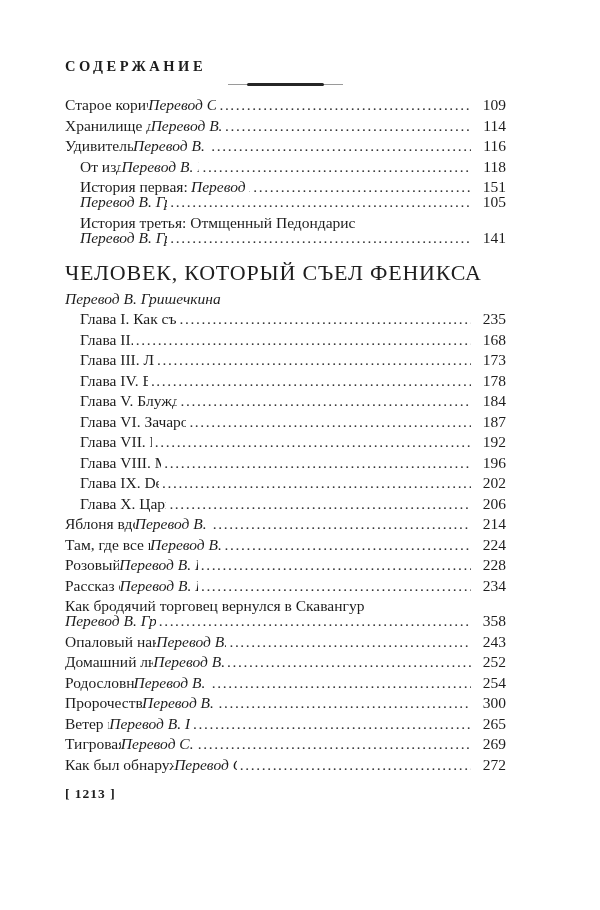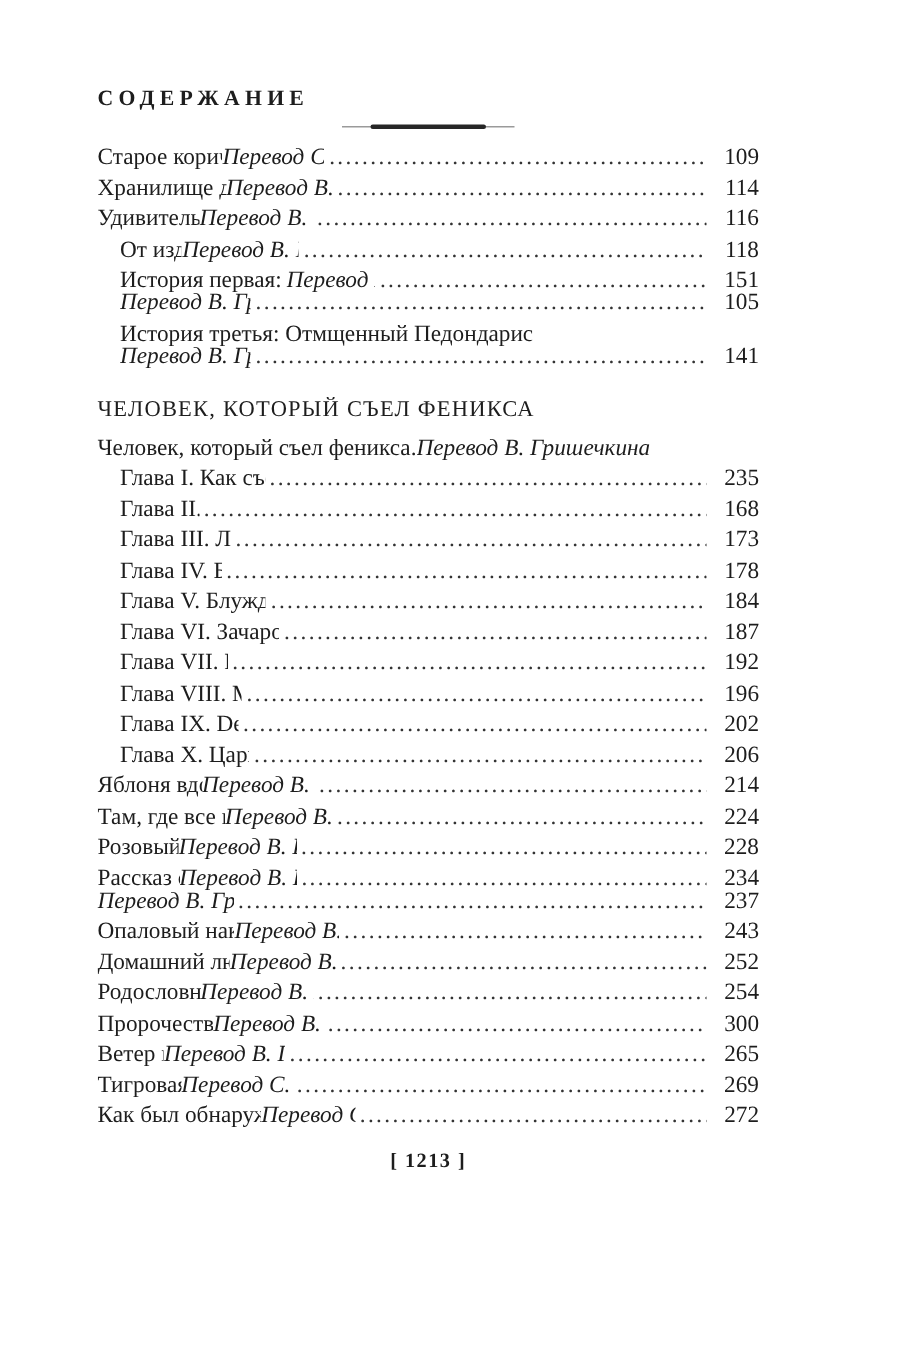--- a/index.html
+++ b/index.html
@@ -66,29 +66,28 @@
   .leader::after {
     content: "..................................................................................................";
     letter-spacing: 1.6px;
   }
   .pg {
     flex: 0 0 auto;
     min-width: 30px;
     text-align: right;
   }
   .heading {
-    font-size: 15px;
+    font-size: 22px;
     letter-spacing: 0.8px;
     line-height: 22px;
     margin: 13px 0 5px 0;
     white-space: nowrap;
   }
   .footer {
     margin-top: 11px;
-    text-align: center;
     font-size: 13.5px;
     font-weight: bold;
     letter-spacing: 1px;
   }
 </style>
 </head>
 <body>
 
 <div class="content">
   <div class="title">СОДЕРЖАНИЕ</div>
@@ -135,21 +134,20 @@
       <div class="row indent">
         <span class="t">История третья: Отмщенный Педондарис</span>
       </div>
       <div class="row indent tight">
         <span class="i">Перевод В. Гришечкина</span>
         <span class="leader"></span>
         <span class="pg">141</span>
       </div>
       <div class="heading">ЧЕЛОВЕК, КОТОРЫЙ СЪЕЛ ФЕНИКСА</div>
       <div class="row">
-        <span class="t">Человек, который съел феникса. </span>
         <span class="i">Перевод В. Гришечкина</span>
       </div>
       <div class="row indent">
         <span class="t">Глава I. Как съели феникса</span>
         <span class="leader"></span>
         <span class="pg">235</span>
       </div>
       <div class="row indent">
         <span class="t">Глава II. Дух</span>
         <span class="leader"></span>
@@ -212,24 +210,27 @@
         <span class="i">Перевод В. Гришечкина</span>
         <span class="leader"></span>
         <span class="pg">228</span>
       </div>
       <div class="row">
         <span class="t">Рассказ старика. </span>
         <span class="i">Перевод В. Гришечкина</span>
         <span class="leader"></span>
         <span class="pg">234</span>
       </div>
+      <div class="row">
+        <span class="t">Как бродячий торговец вернулся в Скавангур</span>
+      </div>
       <div class="row tight">
         <span class="i">Перевод В. Гришечкина</span>
         <span class="leader"></span>
-        <span class="pg">237</span>
+        <span class="pg">358</span>
       </div>
       <div class="row">
         <span class="t">Опаловый наконечник стрелы. </span>
         <span class="i">Перевод В. Гришечкина</span>
         <span class="leader"></span>
         <span class="pg">243</span>
       </div>
       <div class="row">
         <span class="t">Домашний любимец султана. </span>
         <span class="i">Перевод В. Гришечкина</span>

